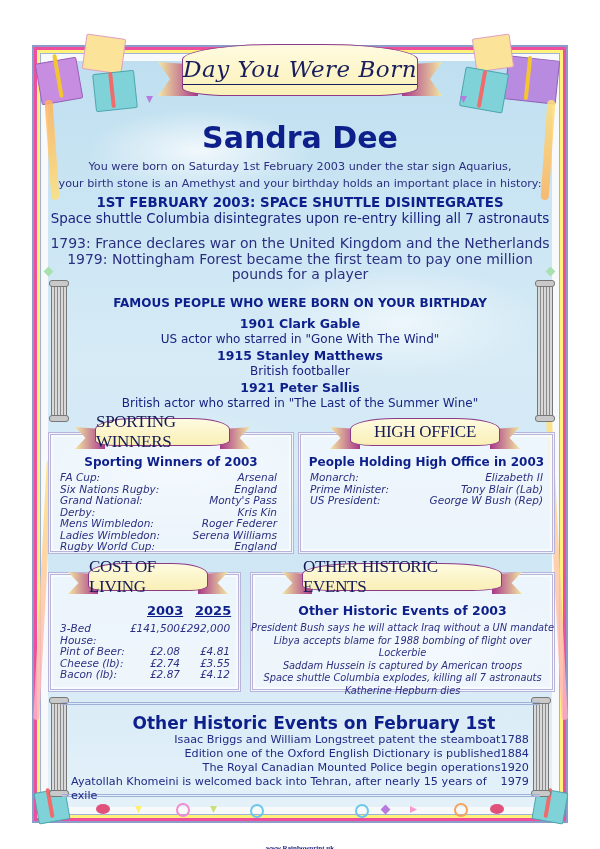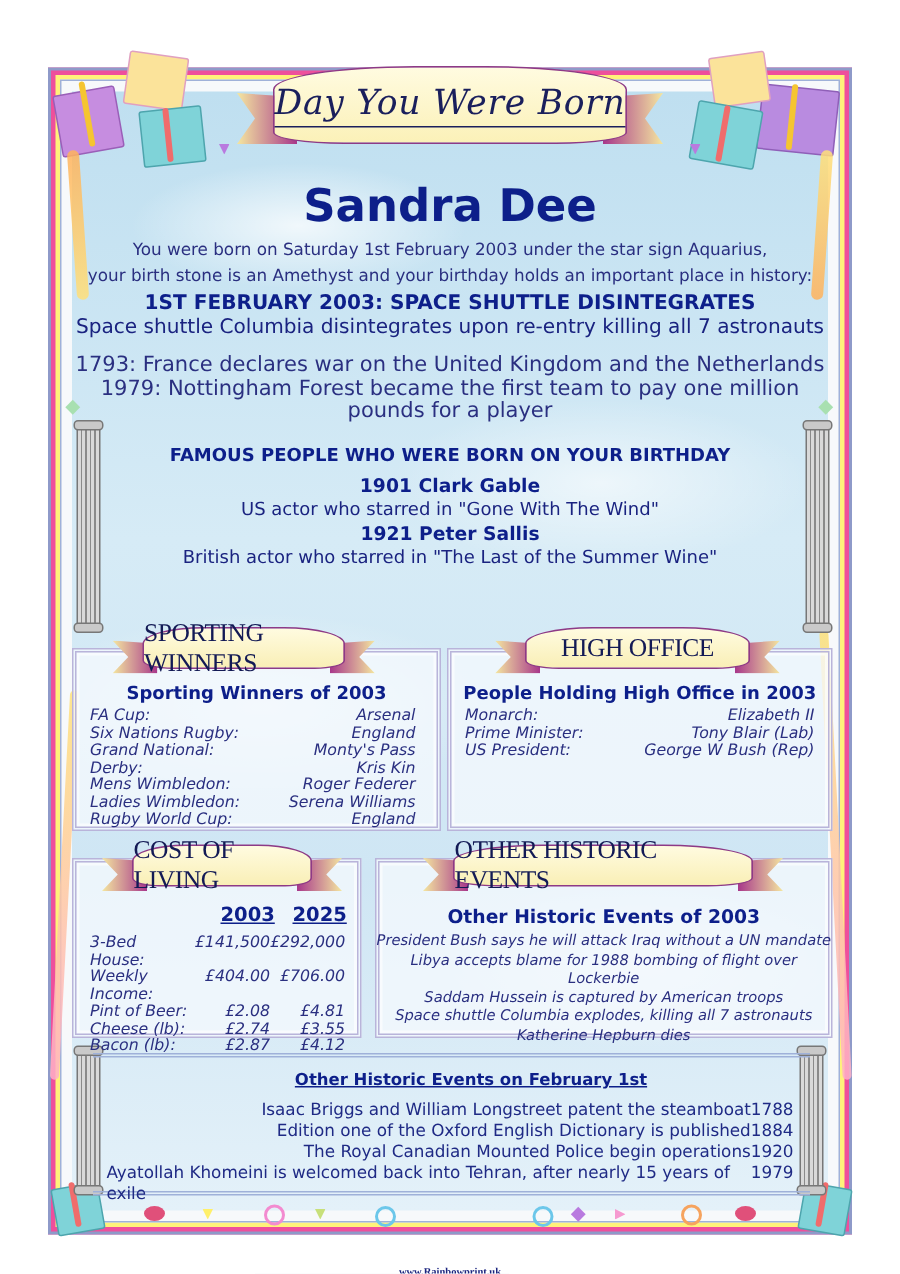--- a/index.html
+++ b/index.html
@@ -180,20 +180,24 @@
     <div>1979: Nottingham Forest became the first team to pay one million pounds for a player</div>
   </div>
 
   <div class="center famous-title">FAMOUS PEOPLE WHO WERE BORN ON YOUR BIRTHDAY</div>
   <div class="center famous-list">
     <div>
       <div class="famous-name">1901 Clark Gable</div>
       <div class="famous-desc">US actor who starred in "Gone With The Wind"</div>
     </div>
     <div>
+      <div class="famous-name">1915 Stanley Matthews</div>
+      <div class="famous-desc">British footballer</div>
+    </div>
+    <div>
       <div class="famous-name">1921 Peter Sallis</div>
       <div class="famous-desc">British actor who starred in "The Last of the Summer Wine"</div>
     </div>
   </div>
 
   <div class="panel" style="left:48px;top:432px;width:246px;height:122px;"></div>
   <div class="ribbon" style="left:75px;top:418px;width:175px;">
     <div class="rtail l"></div>
     <div class="rtail r"></div>
     <div class="rbody">SPORTING WINNERS</div>
@@ -258,25 +262,20 @@
     <div class="rtail r"></div>
     <div class="rbody">COST OF LIVING</div>
   </div>
   <span class="col-head" style="left:147px;top:603px;">2003</span>
   <span class="col-head" style="left:195px;top:603px;">2025</span>
   <div class="kv" style="left:60px;top:623px;width:170px;">
     <div class="kv-row">
         <span style="flex:1">3-Bed House:</span>
         <span style="width:52px;text-align:right">£141,500</span>
         <span style="width:50px;text-align:right">£292,000</span>
-      </div>
-    <div class="kv-row">
-        <span style="flex:1">Weekly Income:</span>
-        <span style="width:52px;text-align:right">£404.00</span>
-        <span style="width:50px;text-align:right">£706.00</span>
       </div>
     <div class="kv-row">
         <span style="flex:1">Pint of Beer:</span>
         <span style="width:52px;text-align:right">£2.08</span>
         <span style="width:50px;text-align:right">£4.81</span>
       </div>
     <div class="kv-row">
         <span style="flex:1">Cheese (lb):</span>
         <span style="width:52px;text-align:right">£2.74</span>
         <span style="width:50px;text-align:right">£3.55</span>
@@ -297,21 +296,21 @@
   <div class="panel-title" style="left:250px;width:305px;top:603px;font-size:12.5px;">Other Historic Events of 2003</div>
   <div class="kv" style="left:250px;top:622px;width:305px;text-align:center;font-size:9.8px;line-height:12.6px;">
     <div>President Bush says he will attack Iraq without a UN mandate</div>
     <div>Libya accepts blame for 1988 bombing of flight over Lockerbie</div>
     <div>Saddam Hussein is captured by American troops</div>
     <div>Space shuttle Columbia explodes, killing all 7 astronauts</div>
     <div>Katherine Hepburn dies</div>
   </div>
 
   <div class="bottom-box"></div>
-  <div class="panel-title" style="left:40px;width:548px;top:713px;font-size:11px;text-decoration:underline;">Other Historic Events on February 1st</div>
+  <div class="panel-title" style="left:40px;width:548px;top:713px;font-size:17px;">Other Historic Events on February 1st</div>
   <div style="position:absolute;left:71px;top:733px;width:458px;">
     <div class="ev-row">
         <span>Isaac Briggs and William Longstreet patent the steamboat</span>
         <span>1788</span>
       </div>
     <div class="ev-row">
         <span>Edition one of the Oxford English Dictionary is published</span>
         <span>1884</span>
       </div>
     <div class="ev-row">

